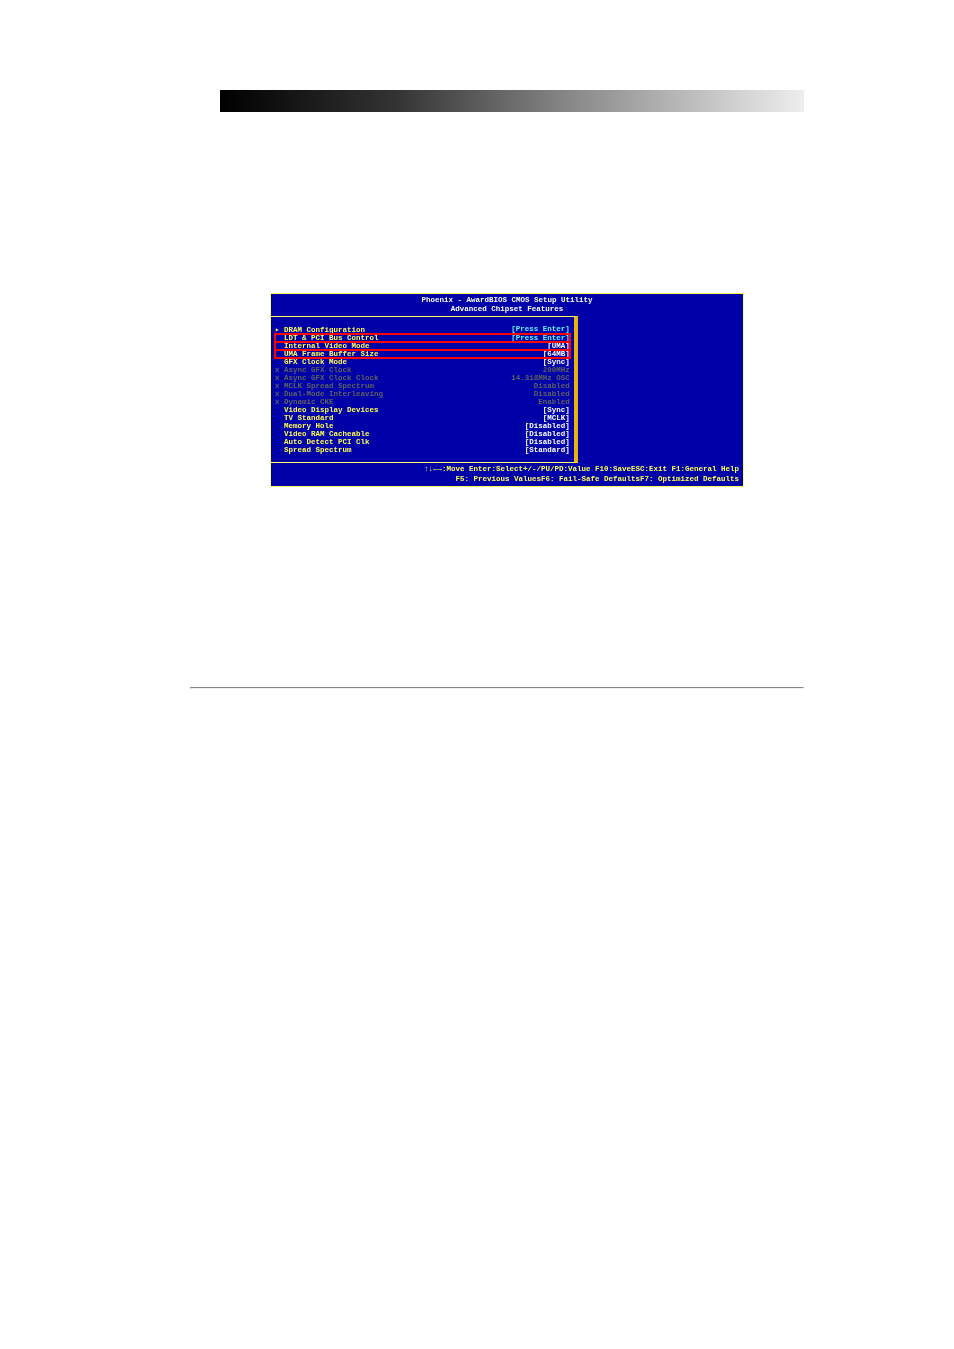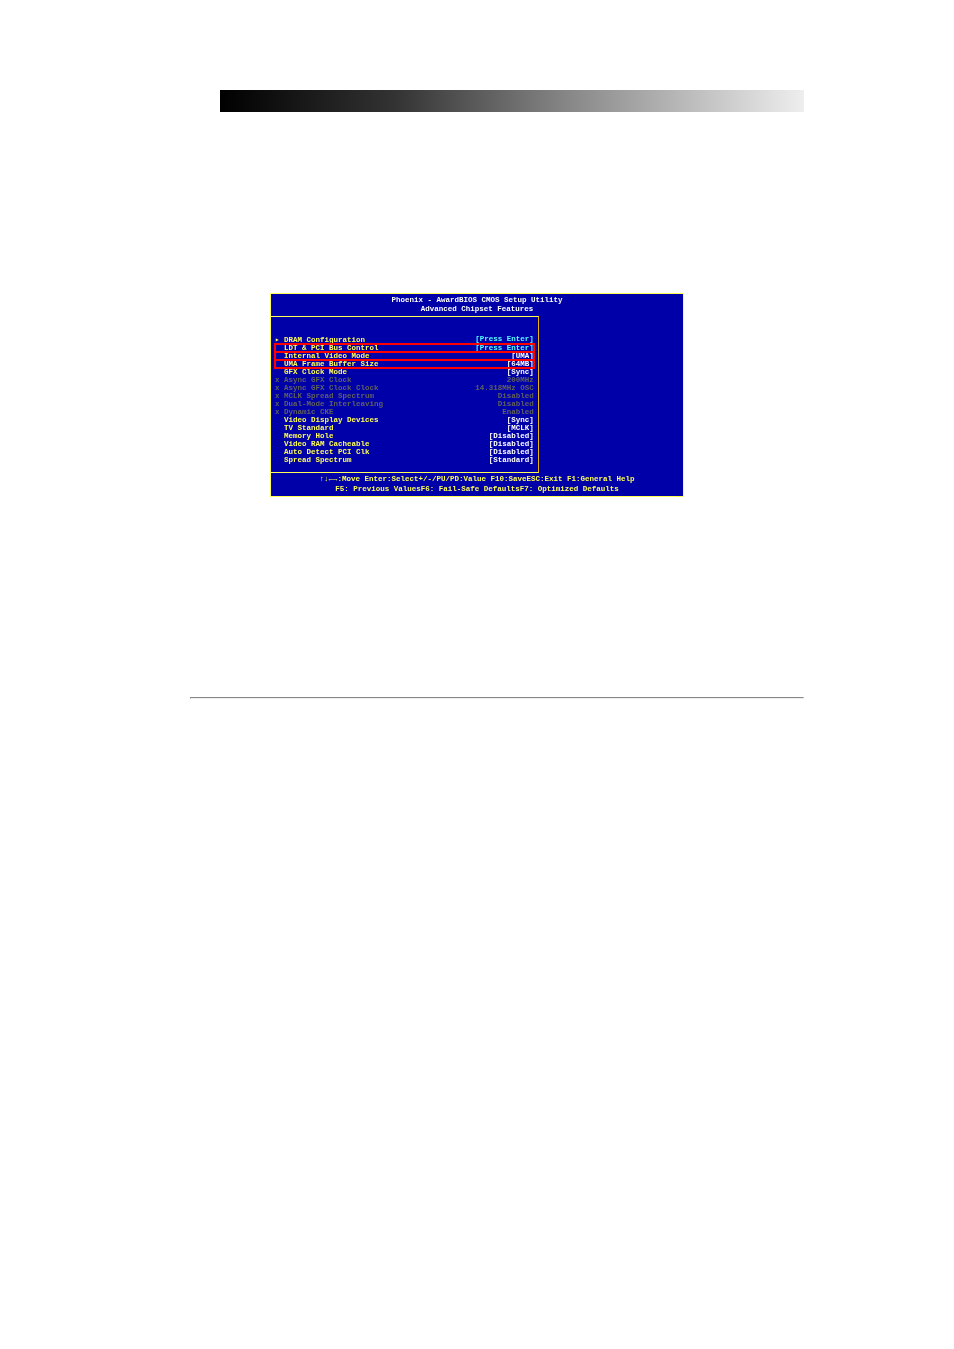--- a/index.html
+++ b/index.html
@@ -50,44 +50,44 @@
     color: rgba(0,0,0,0); 
   }
   .subheading {
     font-size: 14px;
     font-weight: bold;
     margin-top: 30px;
     margin-left: 30px;
     color: rgba(0,0,0,0);
   }
   .bios-box {
-    width: 414px;
+    width: 474px;
     margin: 24px auto 0 80px;
     font-family: "Courier New", monospace;
     font-size: 7.5px;
     font-weight: bold;
     border: 1px solid #ffff55;
   }
   .bios-title {
     background: #0000a8;
     color: #ffffff;
     text-align: center;
     padding: 2px 4px;
     line-height: 1.2;
   }
   .bios-body {
     display: flex;
     background: #0000a8;
   }
   .bios-left {
     flex: 0 0 65%;
-    border-right: 1px solid #eab308;
+    border-right: 4px solid #eab308;
     border-top: 1px solid #ffff55;
     border-bottom: 1px solid #ffff55;
-    padding: 18px 4px 8px 4px;
+    padding: 8px 4px 8px 4px;
   }
   .bios-right {
     flex: 1;
     border-top: 1px solid #ffff55;
     border-bottom: 1px solid #ffff55;
     padding: 3px 6px;
     color: #55ffff;
   }
   .bios-right .rh { text-align: center; color: #ffffff; font-weight: bold; margin-bottom: 8px; }
   .bios-row { display: flex; justify-content: space-between; white-space: pre; }
@@ -99,21 +99,21 @@
   .red-box { outline: 2px solid #ff0000; outline-offset: -1px; }
   .bios-footer {
     background: #0000a8;
     color: #ffff55;
     padding: 2px 4px;
     line-height: 1.3;
     border-top: 0;
     display: flex;
     flex-direction: column;
   }
-  .bios-footer-row { display: flex; justify-content: center; }
+  .bios-footer-row { display: flex; justify-content: flex-end; }
   .page-footer-line {
     border-top: 1px solid #888;
     margin-top: 200px;
   }
   .footer-text {
     font-size: 9px;
     color: rgba(0,0,0,0);
     margin-top: 4px;
   }
 </style>

